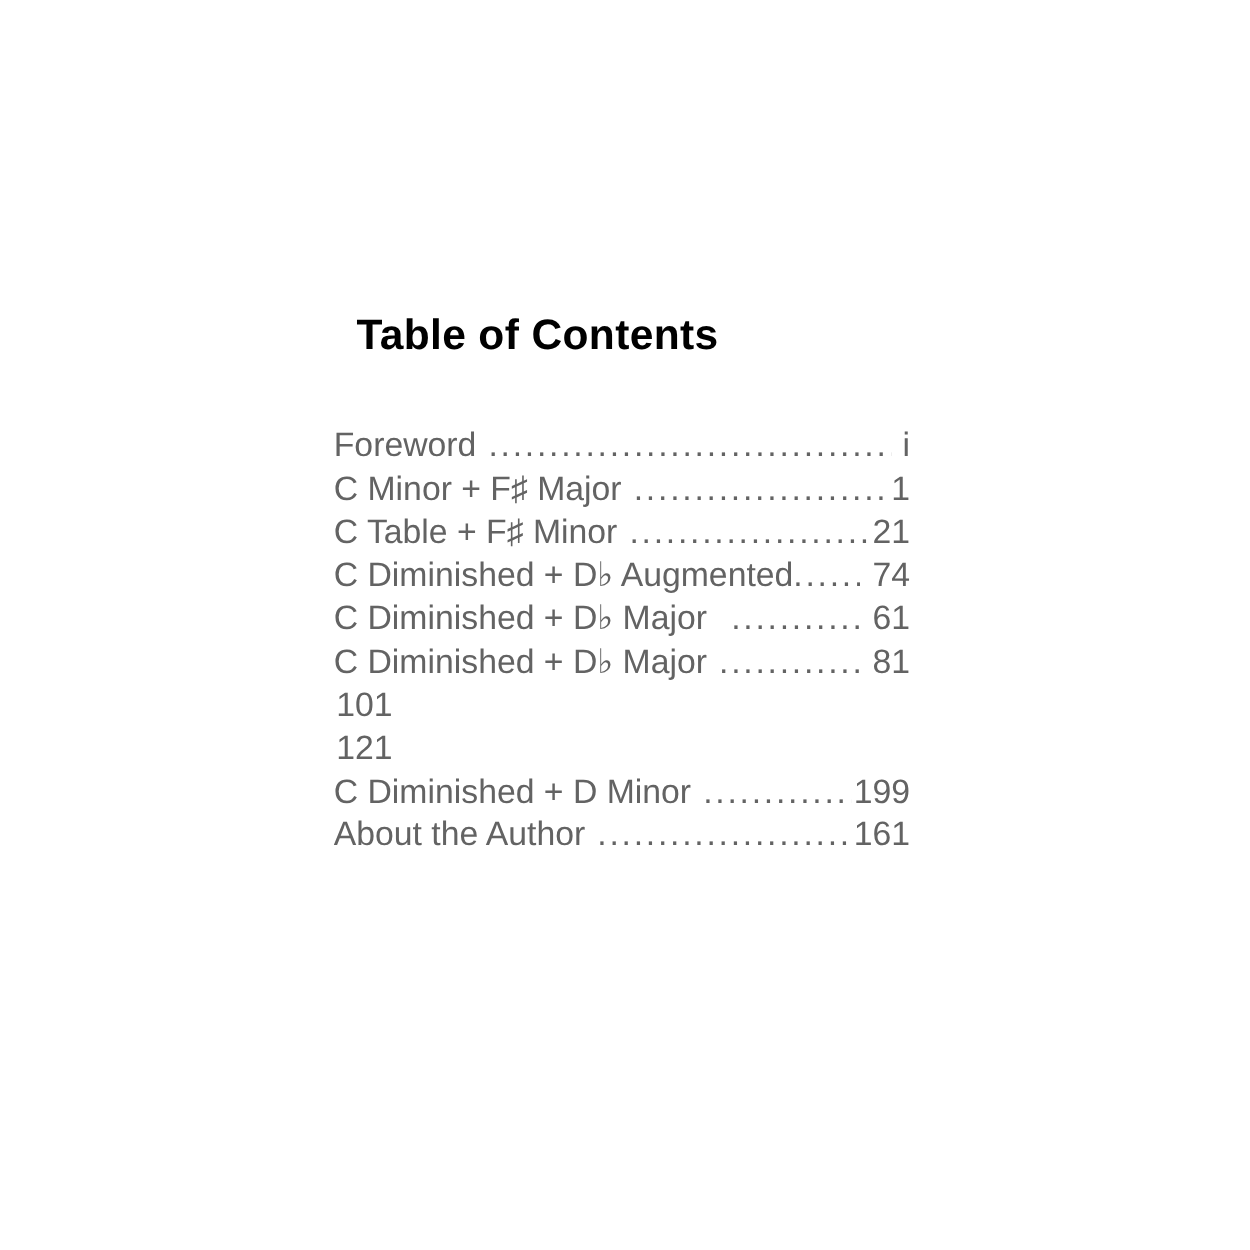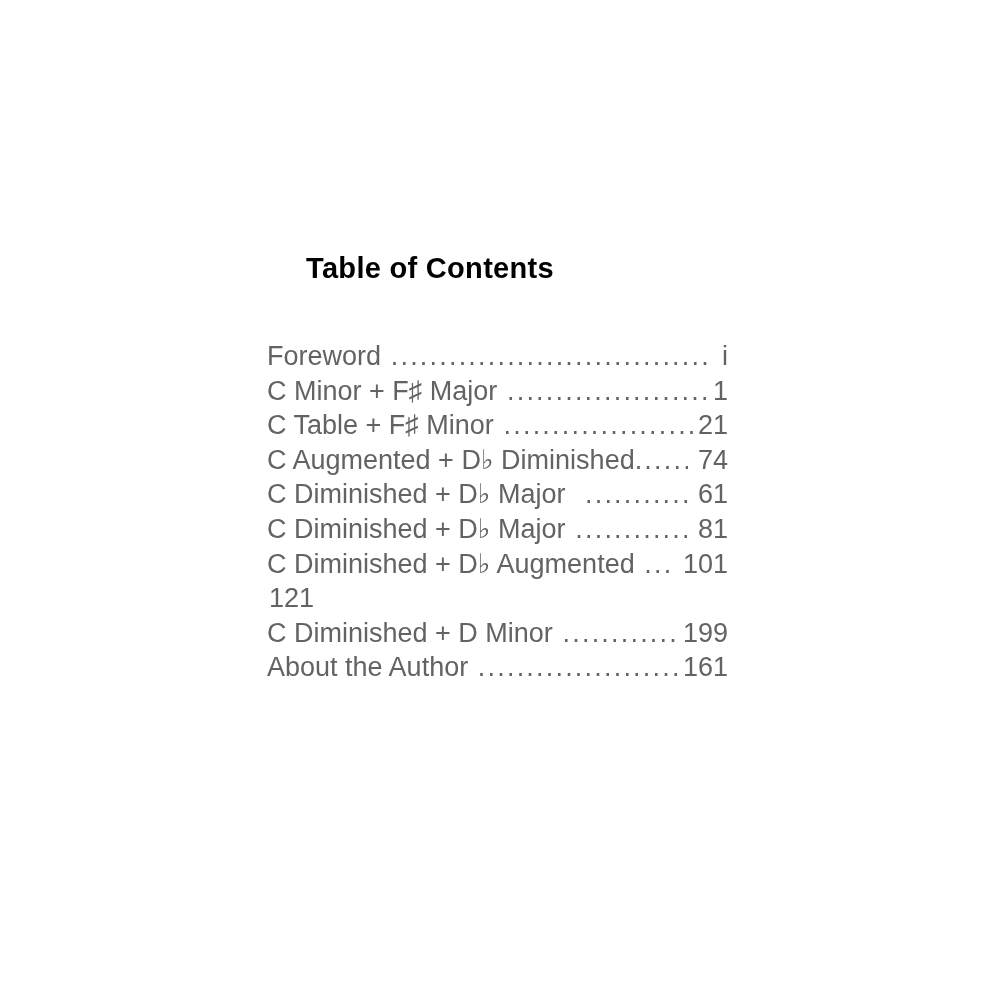--- a/index.html
+++ b/index.html
@@ -18,21 +18,21 @@
     position: absolute;
     inset: 0;
     background: var(--page-bg, #ffffff);
   }
   .title {
     position: absolute;
     top: 248px;
     left: 0;
     width: 860px;
     text-align: center;
-    font-size: 29px;
+    font-size: 34px;
     line-height: 40px;
     font-weight: 700;
     letter-spacing: 0.3px;
     color: var(--title-color, #000000);
     margin: 0;
   }
   .toc {
     position: absolute;
     top: 339px;
     left: 267px;
@@ -81,36 +81,35 @@
     <span class="label-leader"><span>C Minor + F♯ Major</span><span class="leader"> ........................</span></span>
     <span class="pagenum">1</span>
   </div>
 
   <div class="toc-row">
     <span class="label-leader"><span>C Table + F♯ Minor</span><span class="leader"> ......................</span></span>
     <span class="pagenum">21</span>
   </div>
 
   <div class="toc-row">
-    <span class="label-leader"><span>C Augmented + D♭ Diminished</span><span class="leader">......</span></span>
+    <span class="label-leader"><span>C Diminished + D♭ Augmented</span><span class="leader">......</span></span>
     <span class="pagenum"> 74</span>
   </div>
 
   <div class="toc-row">
     <span class="label-leader"><span>C Diminished + D♭ Major</span><span class="leader">  ............</span></span>
     <span class="pagenum"> 61</span>
   </div>
 
   <div class="toc-row">
     <span class="label-leader"><span>C Diminished + D♭ Major</span><span class="leader"> .............</span></span>
     <span class="pagenum"> 81</span>
   </div>
 
   <div class="toc-row">
-    <span class="label-leader"><span>C Diminished + D♭ Augmented</span><span class="leader"> ...</span></span>
     <span class="pagenum">101</span>
   </div>
 
   <div class="toc-row">
     <span class="pagenum">121</span>
   </div>
 
   <div class="toc-row">
     <span class="label-leader"><span>C Diminished + D Minor</span><span class="leader"> .............</span></span>
     <span class="pagenum">199</span>

